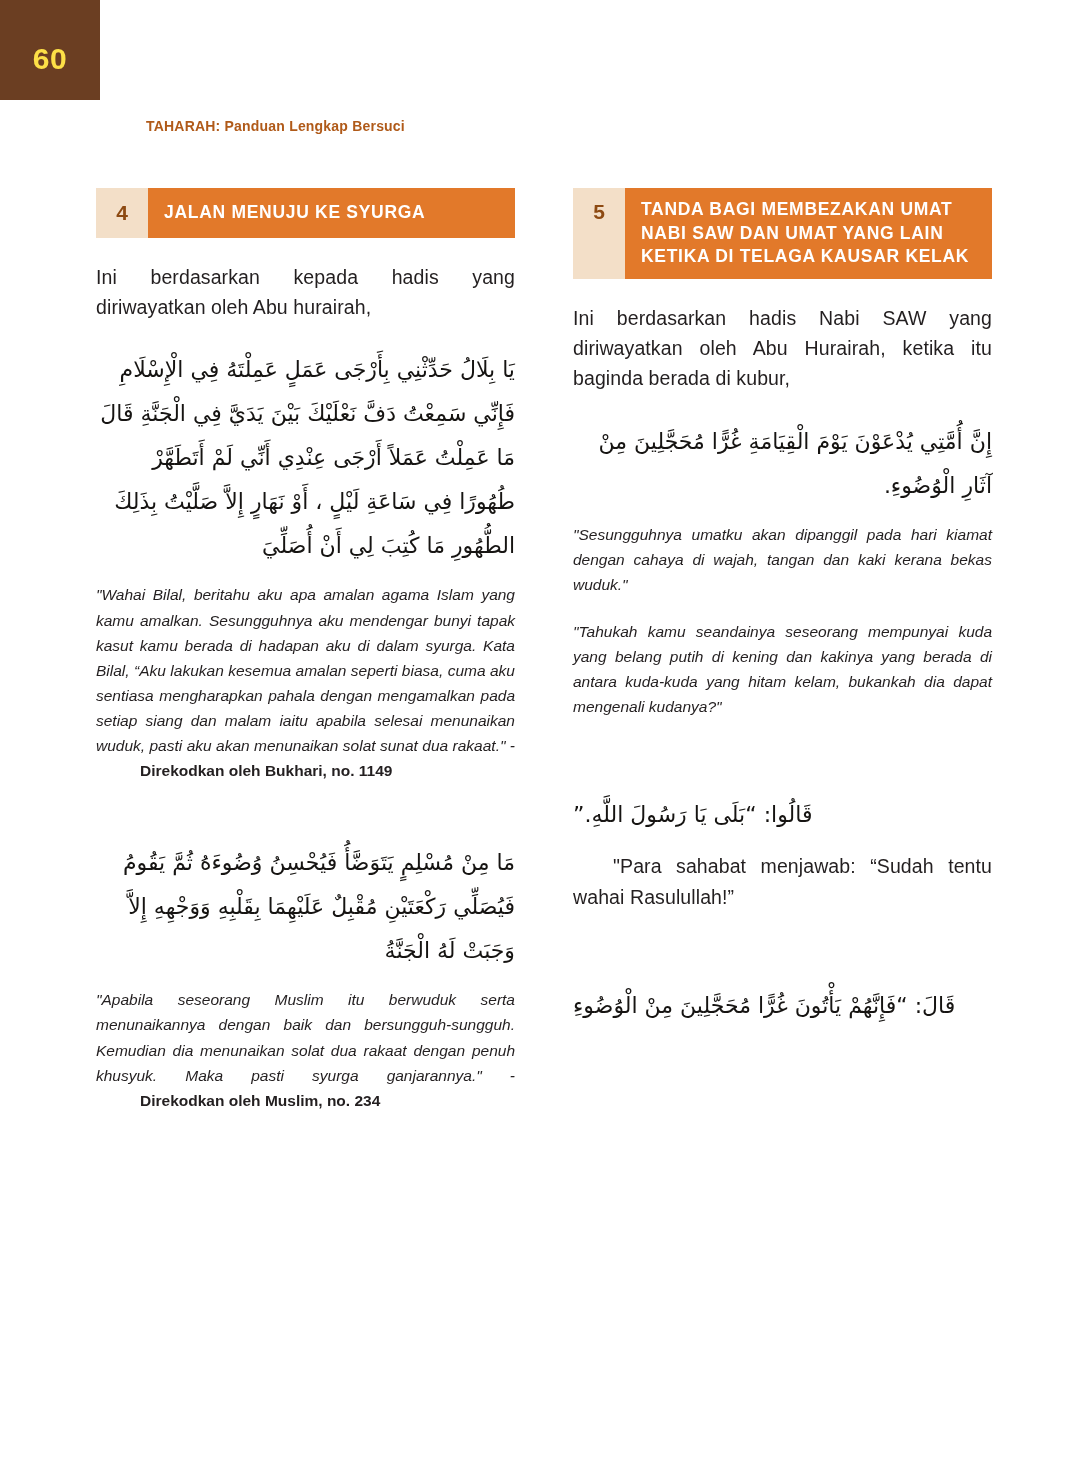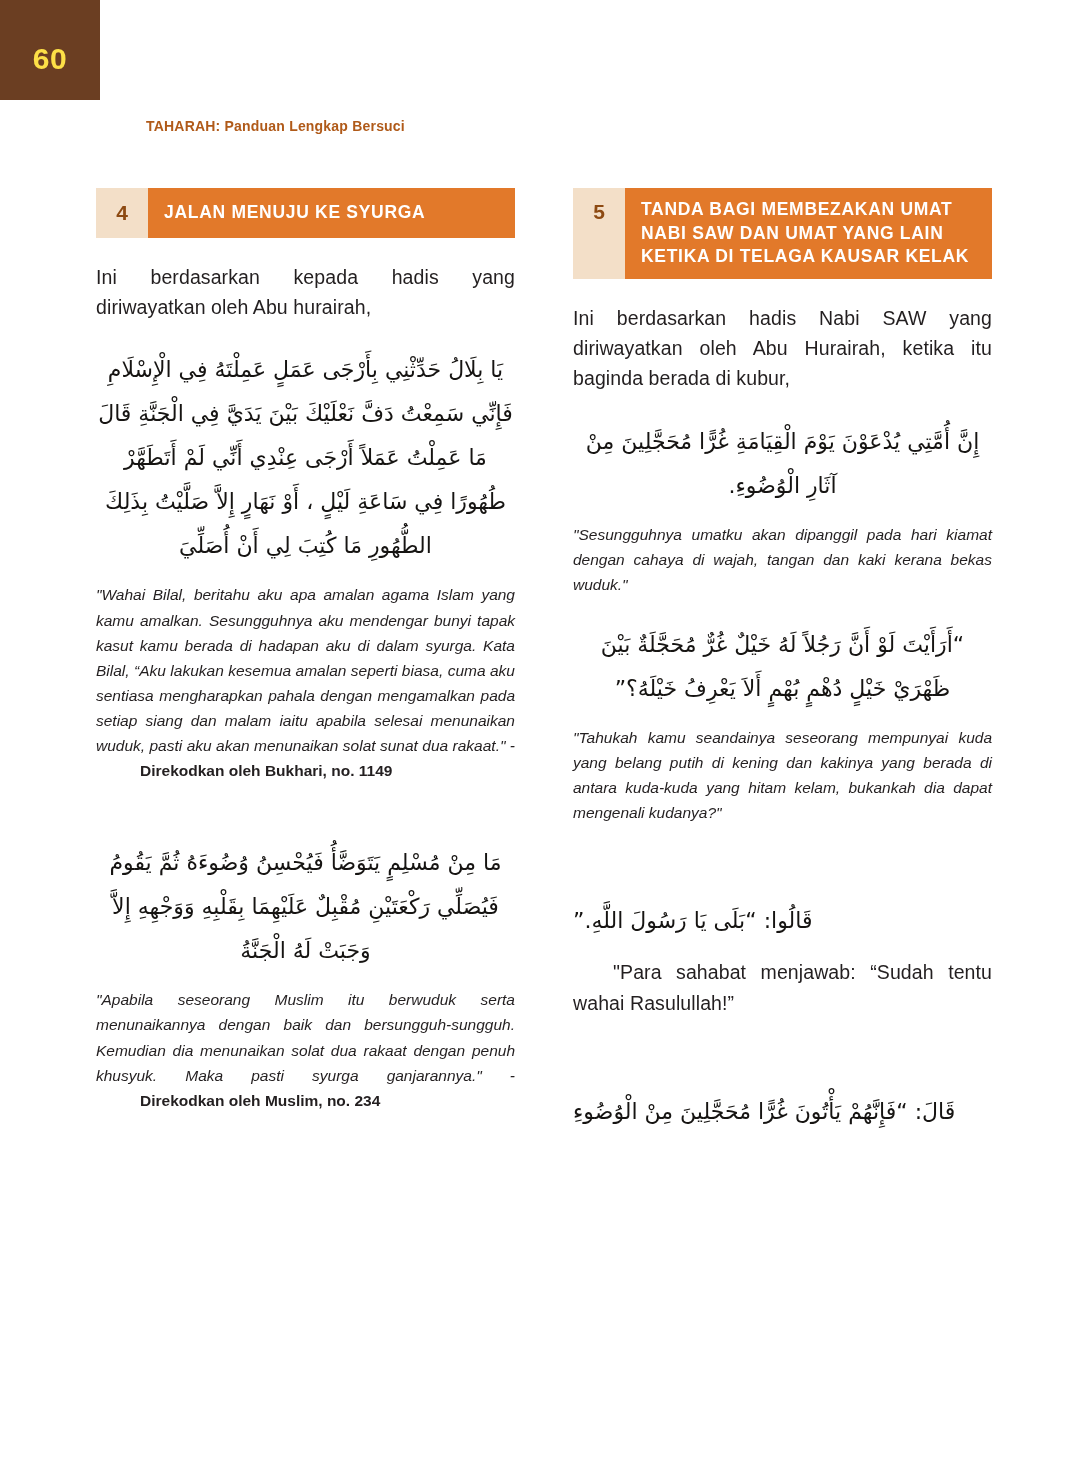--- a/index.html
+++ b/index.html
@@ -101,21 +101,21 @@
     font-size: 19.5px;
     line-height: 1.55;
     text-align: justify;
     margin: 8px 0 20px 0;
     letter-spacing: 0.1px;
   }
   p.body.indent { text-indent: 40px; }
 
   .arabic {
     direction: rtl;
-    text-align: center;
+    text-align: right;
     font-family: "DejaVu Sans", "Liberation Serif", serif;
     font-size: 22px;
     line-height: 2.0;
     margin: 26px 0 14px 0;
     color: #161412;
   }
   .arabic.center { text-align: left; }
 
   .translation {
     font-size: 15.5px;
@@ -172,21 +172,20 @@
       <div class="section-title">TANDA BAGI MEMBEZAKAN UMAT NABI SAW DAN UMAT YANG LAIN KETIKA DI TELAGA KAUSAR KELAK</div>
     </div>
 
     <p class="body">Ini berdasarkan hadis Nabi SAW yang diriwayatkan oleh Abu Hurairah, ketika itu baginda berada di kubur,</p>
 
     <div class="arabic">إِنَّ أُمَّتِي يُدْعَوْنَ يَوْمَ الْقِيَامَةِ غُرًّا مُحَجَّلِينَ مِنْ آثَارِ الْوُضُوءِ.</div>
 
     <p class="translation">"Sesungguhnya umatku akan dipanggil pada hari kiamat dengan cahaya di wajah, tangan dan kaki kerana bekas wuduk."</p>
 
 
-    <div class="arabic">“أَرَأَيْتَ لَوْ أَنَّ رَجُلاً لَهُ خَيْلٌ غُرٌّ مُحَجَّلَةٌ بَيْنَ ظَهْرَيْ خَيْلٍ دُهْمٍ بُهْمٍ أَلاَ يَعْرِفُ خَيْلَهُ؟”</div>
 
     <p class="translation">"Tahukah kamu seandainya seseorang mempunyai kuda yang belang putih di kening dan kakinya yang berada di antara kuda-kuda yang hitam kelam, bukankah dia dapat mengenali kudanya?"</p>
 
     <div class="spacer-md"></div>
 
     <div class="arabic center">قَالُوا: “بَلَى يَا رَسُولَ اللَّهِ.”</div>
 
     <p class="body indent">"Para sahabat menjawab: “Sudah tentu wahai Rasulullah!”</p>
 
     <div class="spacer-md"></div>

